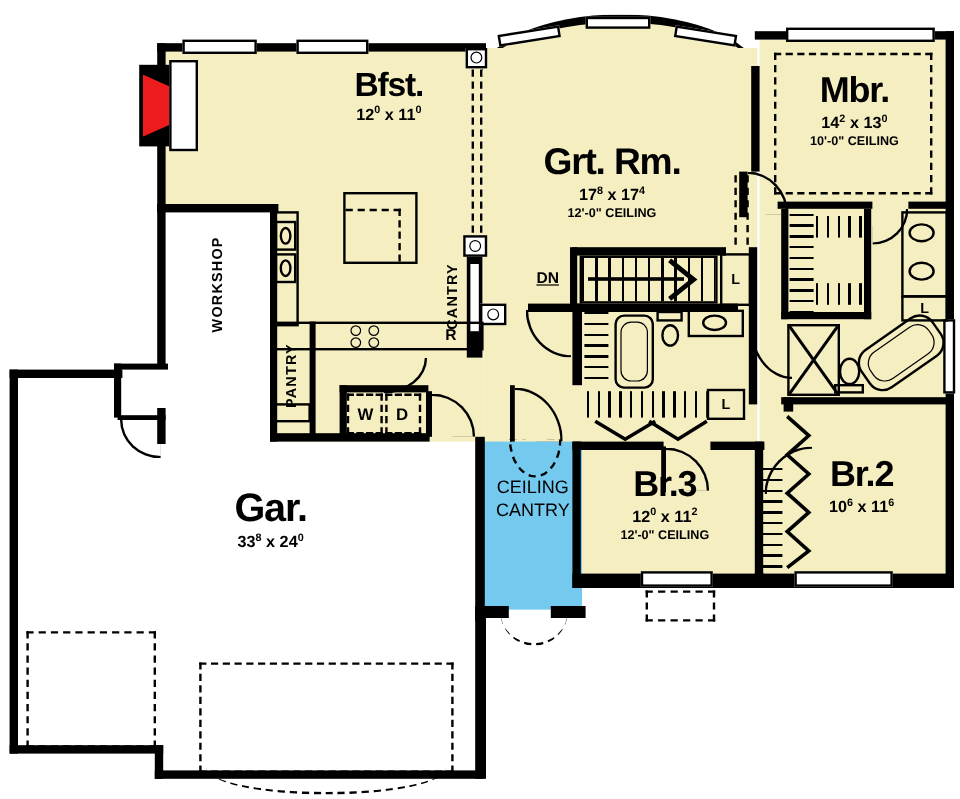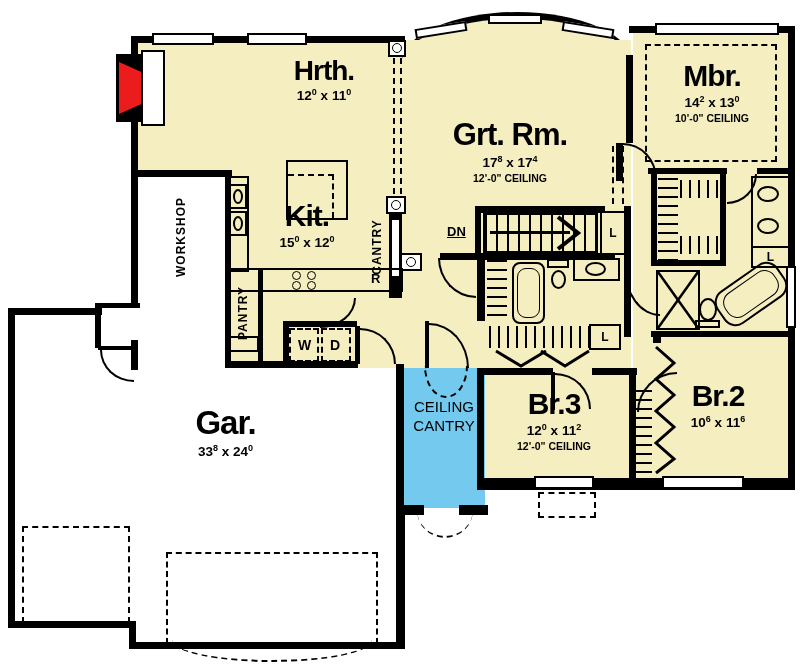--- a/index.html
+++ b/index.html
@@ -210,36 +210,32 @@
   <div class="arc arc-bl" style="left:100px;top:350px;width:34px;height:32px;"></div>
 
   <div class="dashbox" style="left:645px;top:44px;width:132px;height:118px;"></div>
   <div class="dashbox" style="left:22px;top:526px;width:108px;height:97px;"></div>
   <div class="dashbox" style="left:166px;top:552px;width:212px;height:92px;"></div>
   <div class="darc" style="left:172px;top:640px;width:200px;height:22px;"></div>
   <div class="darc" style="left:417px;top:510px;width:56px;height:28px;"></div>
   <div class="dashbox" style="left:538px;top:492px;width:58px;height:26px;"></div>
 
   <div class="rl" style="left:268px;top:56px;width:112px;">
-    <div class="rname" style="font-size:28px;">Hrth.</div>
+    <div class="rname" style="font-size:28px;">Bfst.</div>
     <div class="rdim"><span>12</span><sup>0</sup> <span>x</span> <span>11</span><sup>0</sup></div>
   </div>
   <div class="rl" style="left:420px;top:72px;width:180px;">
     <div class="rname" style="font-size:31px;margin-top:47px;">Grt. Rm.</div>
     <div class="rdim"><span>17</span><sup>8</sup> <span>x</span> <span>17</span><sup>4</sup></div>
     <div class="ceil">12'-0" CEILING</div>
   </div>
   <div class="rl" style="left:650px;top:60px;width:124px;">
     <div class="rname" style="font-size:30px;">Mbr.</div>
     <div class="rdim"><span>14</span><sup>2</sup> <span>x</span> <span>13</span><sup>0</sup></div>
     <div class="ceil">10'-0" CEILING</div>
-  </div>
-  <div class="rl" style="left:252px;top:200px;width:110px;">
-    <div class="rname" style="font-size:30px;">Kit.</div>
-    <div class="rdim"><span>15</span><sup>0</sup> <span>x</span> <span>12</span><sup>0</sup></div>
   </div>
   <div class="rl" style="left:163px;top:406px;width:125px;">
     <div class="rname" style="font-size:33px;">Gar.</div>
     <div class="rdim"><span>33</span><sup>8</sup> <span>x</span> <span>24</span><sup>0</sup></div>
   </div>
   <div class="rl" style="left:494px;top:388px;width:120px;">
     <div class="rname" style="font-size:30px;">Br.3</div>
     <div class="rdim"><span>12</span><sup>0</sup> <span>x</span> <span>11</span><sup>2</sup></div>
     <div class="ceil">12'-0" CEILING</div>
   </div>

